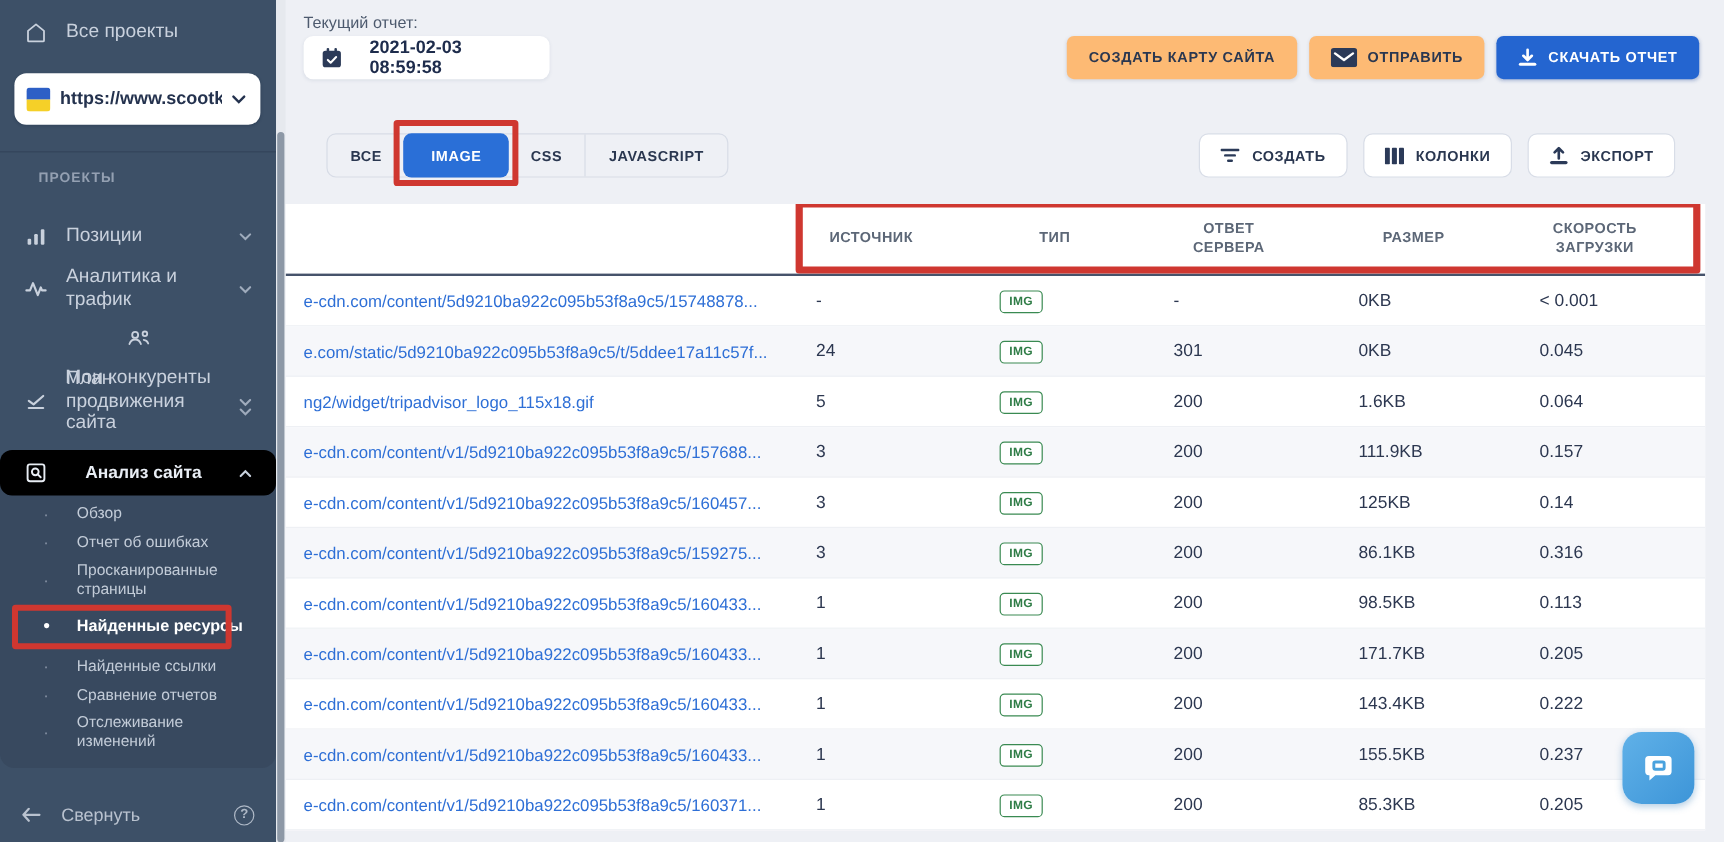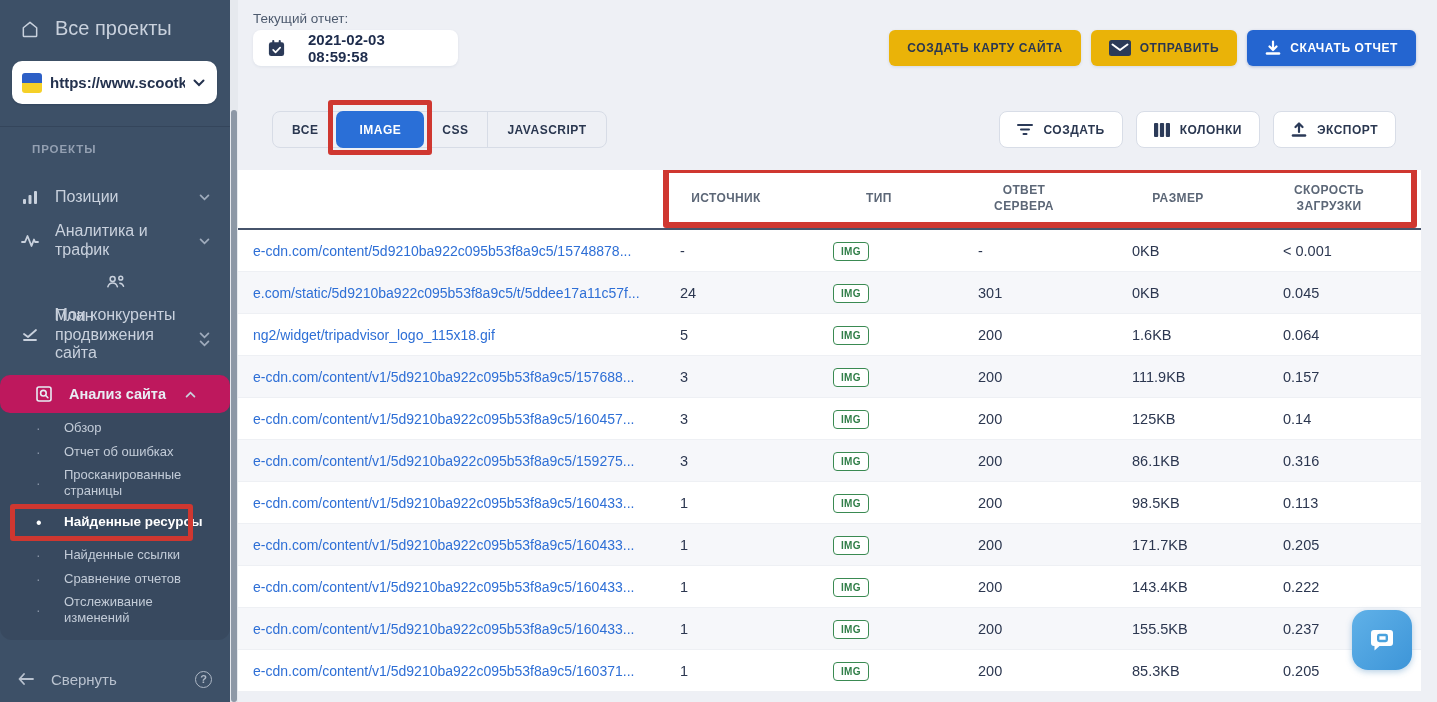--- a/index.html
+++ b/index.html
@@ -1,33 +1,33 @@
 <!DOCTYPE html>
 <html><head>
 <meta charset="utf-8">
 <style>
   * { margin:0; padding:0; box-sizing:border-box; }
   html,body { width:1437px; height:702px; overflow:hidden; }
   body { font-family:"Liberation Sans", sans-serif; background:#eef0f5; position:relative; }
 
   
   .sidebar { position:absolute; left:0; top:0; width:230px; height:702px; background:#3d5067; color:#c9d1dd; }
-  .sb-all-projects { position:absolute; left:20px; top:17px; display:flex; align-items:center; gap:15px; font-size:20px; color:#c9d1dd; cursor:pointer; }
+  .sb-all-projects { position:absolute; left:20px; top:17px; display:flex; align-items:center; gap:15px; font-size:16px; color:#c9d1dd; cursor:pointer; }
   .sb-pill { position:absolute; left:12px; top:61px; width:205px; height:43px; background:#fff; border-radius:10px; display:flex; align-items:center; padding:0 12px 0 10px; gap:8px; cursor:pointer; box-shadow:0 1px 2px rgba(20,35,60,.25); }
   .sb-pill .url { font-weight:bold; font-size:15px; color:#24324e; white-space:nowrap; overflow:hidden; flex:1; }
   .favicon { width:20px; height:20px; border-radius:3px; overflow:hidden; flex:0 0 20px; display:flex; flex-direction:column; }
   .favicon .f-top { flex:1.2; background:#2d5fc6; }
   .favicon .f-bot { flex:1; background:#f5d028; }
   .sb-divider { position:absolute; left:0; top:126px; width:100%; height:1px; background:#34455b; }
   .sb-section { position:absolute; left:32px; top:143px; font-size:11.5px; font-weight:bold; letter-spacing:.9px; color:#94a0b2; }
   .sb-item { position:absolute; left:0; width:230px; display:flex; align-items:center; padding:0 20px; gap:15px; cursor:pointer; }
   .sb-item .lbl { font-size:16px; color:#c9d1dd; line-height:1.18; flex:1; }
   .sb-item .chev { margin-left:auto; flex:0 0 auto; }
   .sb-group { position:absolute; left:0; top:375px; width:230px; height:265px; background:#38495f; border-radius:12px; }
-  .sb-group-head { height:38px; display:flex; align-items:center; padding:0 34px; gap:15px; background:#be185d; border-radius:10px; cursor:pointer; }
+  .sb-group-head { height:38px; display:flex; align-items:center; padding:0 20px; gap:15px; background:#000000; border-radius:10px; cursor:pointer;text-align:center; }
   .sb-group-head .lbl { font-size:14.5px; font-weight:bold; color:#e8edf4; flex:1; }
   .sb-sub { position:absolute; left:0; width:230px; display:flex; align-items:center; padding:0 18px 0 64px; cursor:pointer; }
   .sb-sub .dot { position:absolute; left:36px; color:#8793a5; font-size:14px; }
   .sb-sub .slbl { font-size:13px; color:#c3ccd8; line-height:1.25; }
   .sb-sub.active { position:absolute; }
   .sb-sub.active .slbl { color:#ffffff; font-weight:bold; font-size:13.5px; }
   .sb-sub.active .dot { color:#ffffff; font-size:16px; }
   .sb-footer { position:absolute; left:0; bottom:8px; width:230px; height:30px; display:flex; align-items:center; padding:0 18px; gap:20px; color:#b9c2cf; }
   .sb-footer .collapse { display:flex; align-items:center; gap:17px; font-size:15px; cursor:pointer; }
   .q-circle { margin-left:auto; width:17px; height:17px; border:1.6px solid #aeb8c6; border-radius:50%; font-size:11px; font-weight:bold; display:flex; align-items:center; justify-content:center; color:#aeb8c6; cursor:pointer; }
@@ -36,21 +36,21 @@
   .v-scroll { position:absolute; left:230px; top:0; width:8px; height:702px; background:#e6e9ee; }
   .v-scroll .thumb { position:absolute; left:1px; top:110px; width:6px; height:592px; background:#8d98a6; border-radius:3px; }
 
   
   .main { position:absolute; left:238px; top:0; right:0; bottom:0; }
   .report-label { position:absolute; left:15px; top:11px; font-size:13.5px; color:#4d5a6e; }
   .date-pill { position:absolute; left:15px; top:30px; width:205px; height:36px; background:#fff; border-radius:8px; display:flex; align-items:center; gap:22px; padding:0 14px; cursor:pointer; box-shadow:0 1px 3px rgba(40,60,100,.08); }
   .date-pill .dt { font-size:15px; font-weight:bold; color:#1e2c4c; }
   .top-actions { position:absolute; right:21px; top:30px; display:flex; gap:10px; }
   .btn { height:36px; display:flex; align-items:center; gap:9px; padding:0 18px; border-radius:6px; font-size:12px; font-weight:bold; letter-spacing:.6px; cursor:pointer; border:none; font-family:inherit; }
-  .btn-white { background:#eab308; color:#2a3750; box-shadow:0 1px 3px rgba(40,60,100,.12); }
+  .btn-white { background:#fdba74; color:#2a3750; box-shadow:0 1px 3px rgba(40,60,100,.12); }
   .btn-blue { background:#2465d0; color:#fff; box-shadow:0 1px 3px rgba(30,70,150,.3); }
 
   
   .tabs { position:absolute; left:34px; top:111px; height:37px; display:flex; border:1px solid #d7dce6; border-radius:8px; align-items:stretch; }
   .tab { display:flex; align-items:center; padding:0 19px; font-size:12px; font-weight:bold; letter-spacing:.5px; color:#2a3750; cursor:pointer; border-left:1px solid #d7dce6; position:relative; }
   .tab:first-child { border-left:none; }
   .tab.active { background:#2a6fd7; color:#fff; border-radius:7px; margin:-1px; padding:0 23px; border-left:none; z-index:1; }
   .tab.active + .tab { border-left:none; }
   .tbl-actions { position:absolute; right:41px; top:111px; display:flex; gap:13px; }
   .btn-outline { height:37px; display:flex; align-items:center; gap:10px; padding:0 17px; background:#fff; border:1px solid #d8dde7; border-radius:8px; font-size:12px; font-weight:bold; letter-spacing:.5px; color:#2a3750; cursor:pointer; }

